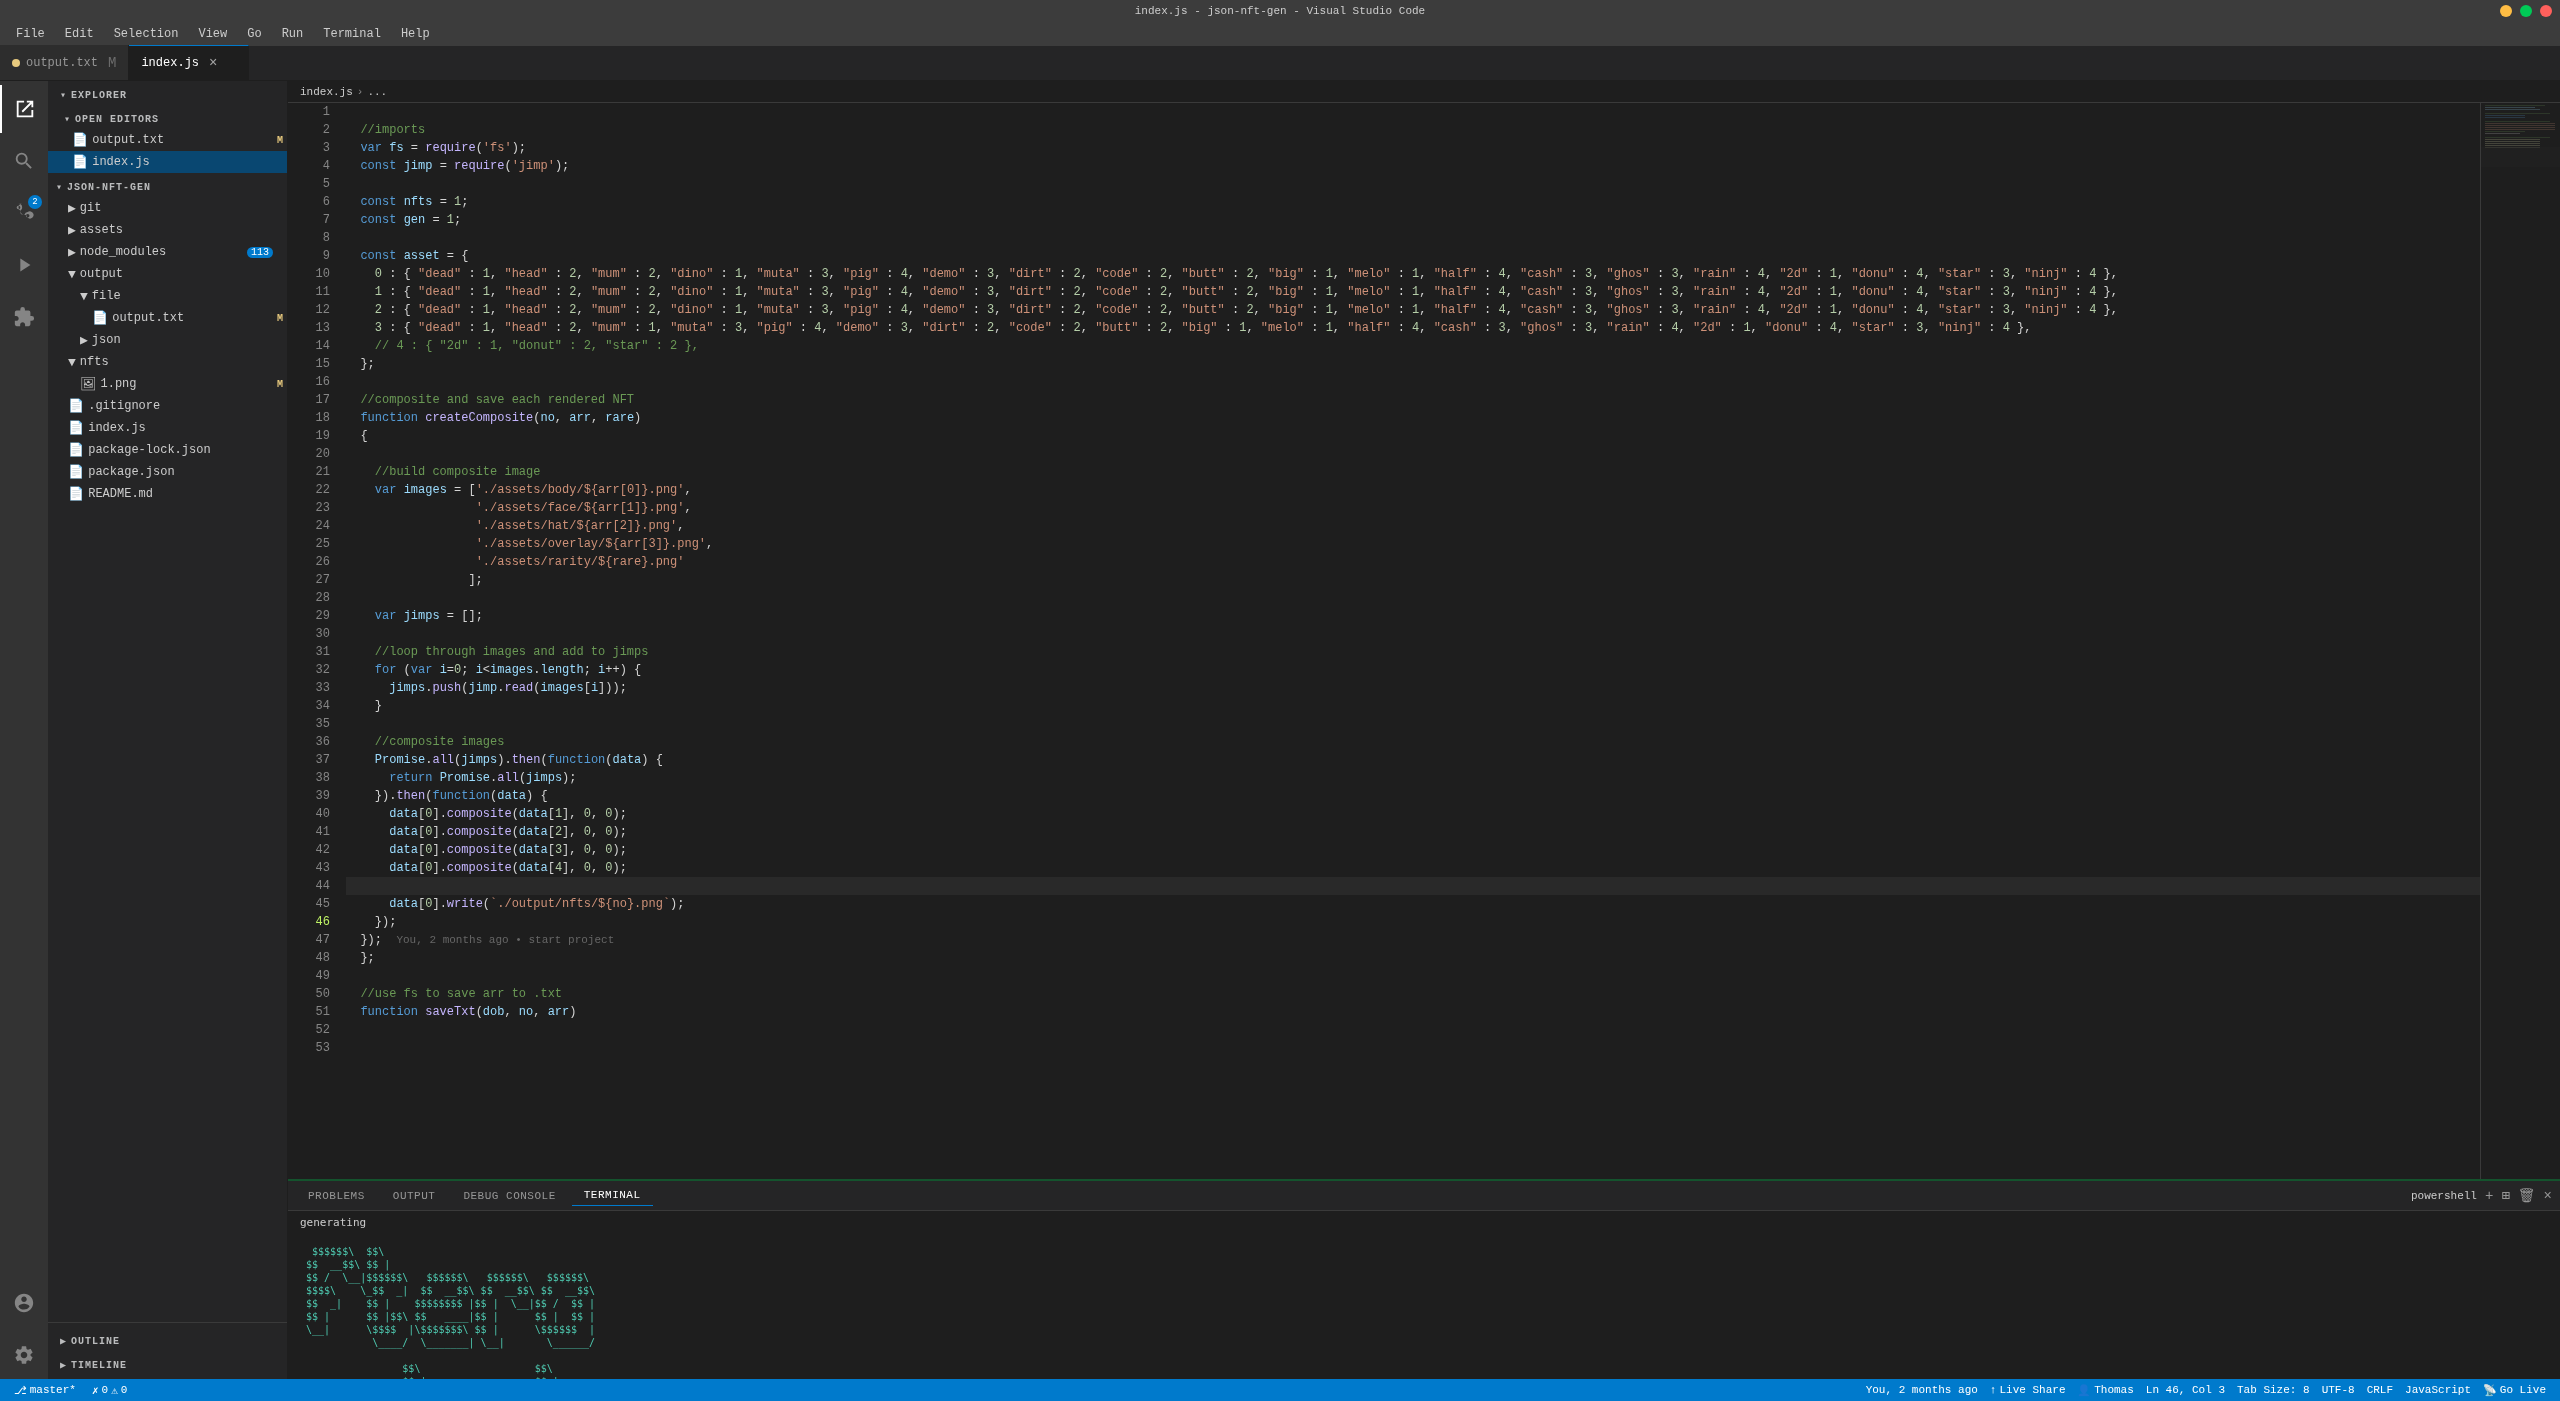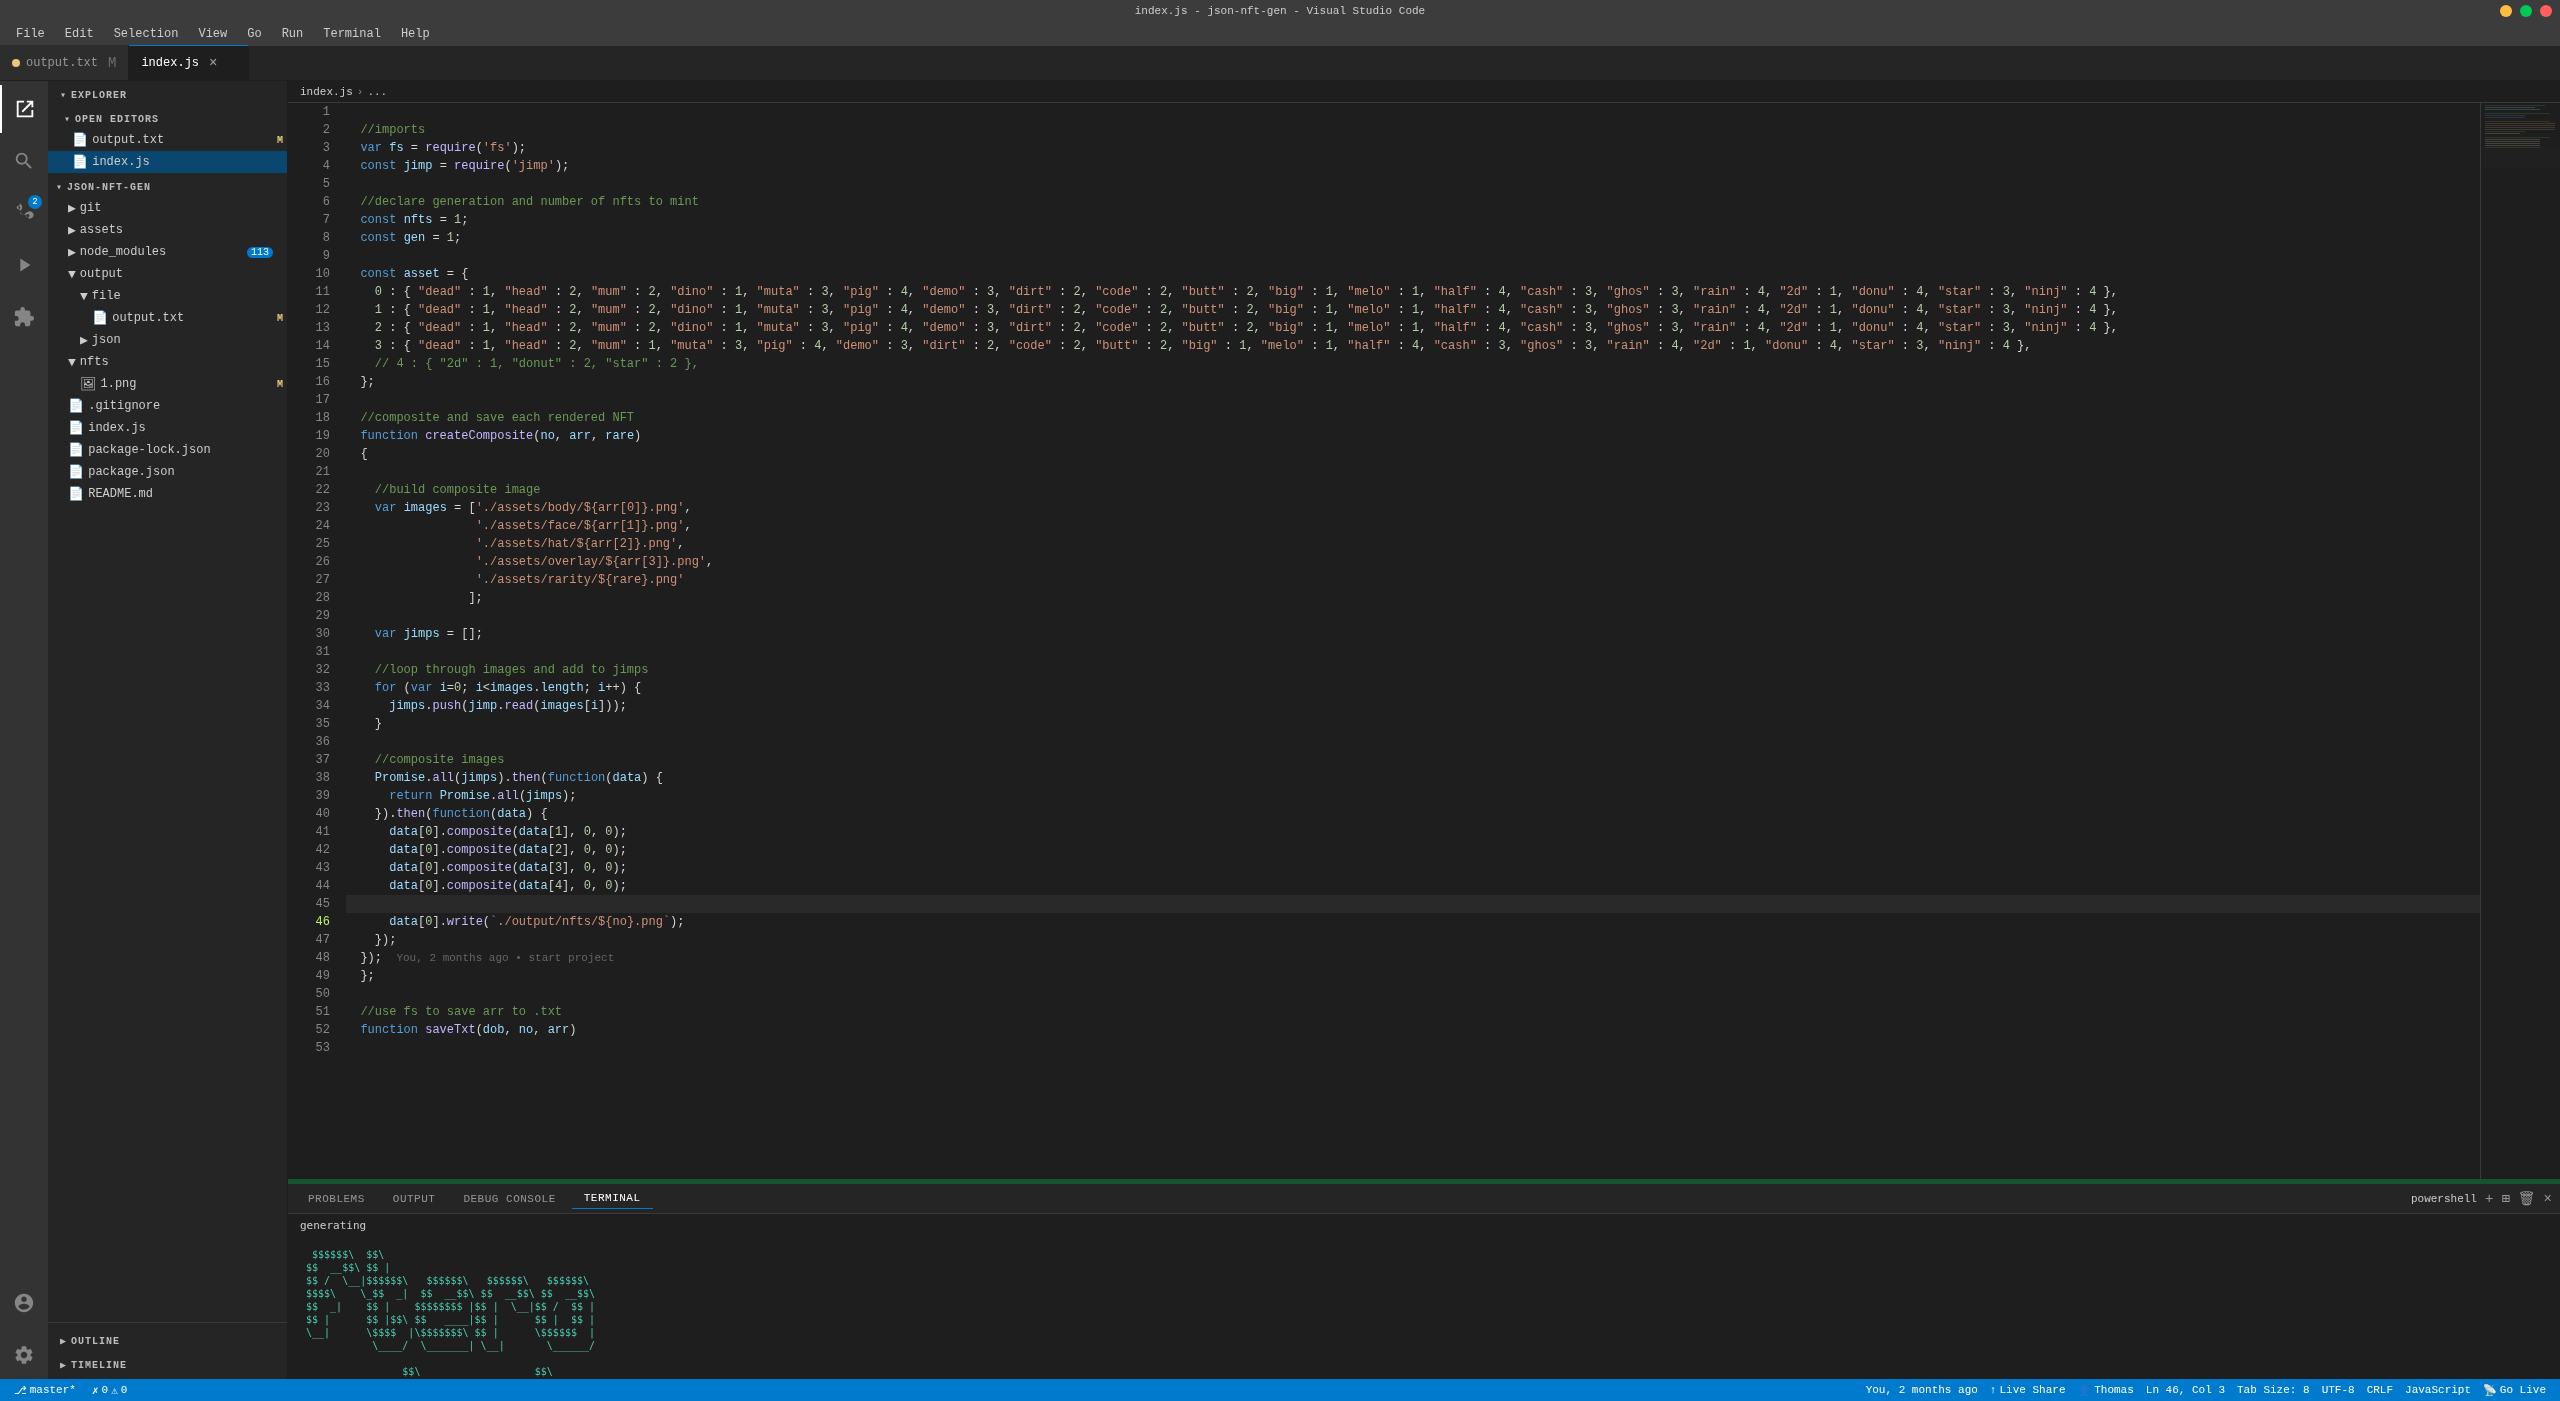--- a/index.html
+++ b/index.html
@@ -288,21 +288,21 @@
     #minimap-canvas {
       width: 100%;
       height: 100%;
       opacity: 0.4;
     }
 
     
     #panel-area {
       height: 200px;
       background: #1e1e1e;
-      border-top: 5px solid #14532d;
+      border-top: 2px solid #14532d;
       display: flex;
       flex-direction: column;
       flex-shrink: 0;
     }
     #panel-tabs {
       height: 30px;
       background: #252526;
       display: flex;
       align-items: center;
       padding: 0 8px;
@@ -615,21 +615,20 @@
         <div class="line-num">52</div>
         <div class="line-num">53</div>
       </div>
 
       <div id="code-area">
         <div class="code-line">  <span class="token-comment">  </span></div>
         <div class="code-line"><span style="color:#6a9955">  //imports</span></div>
         <div class="code-line">  <span class="token-keyword">var</span> <span class="token-variable">fs</span> = <span class="token-function">require</span>(<span class="token-string">'fs'</span>);</div>
         <div class="code-line">  <span class="token-keyword">const</span> <span class="token-variable">jimp</span> = <span class="token-function">require</span>(<span class="token-string">'jimp'</span>);</div>
         <div class="code-line">  </div>
-        <div class="code-line">  <span style="color:#6a9955">//declare generation and number of nfts to mint</span></div>
         <div class="code-line">  <span class="token-keyword">const</span> <span class="token-variable">nfts</span> = <span class="token-number">1</span>;</div>
         <div class="code-line">  <span class="token-keyword">const</span> <span class="token-variable">gen</span> = <span class="token-number">1</span>;</div>
         <div class="code-line">  </div>
         <div class="code-line">  <span class="token-keyword">const</span> <span class="token-variable">asset</span> = {</div>
         <div class="code-line">    <span class="token-number">0</span> : { <span class="token-string">"dead"</span> : <span class="token-number">1</span>, <span class="token-string">"head"</span> : <span class="token-number">2</span>, <span class="token-string">"mum"</span> : <span class="token-number">2</span>, <span class="token-string">"dino"</span> : <span class="token-number">1</span>, <span class="token-string">"muta"</span> : <span class="token-number">3</span>, <span class="token-string">"pig"</span> : <span class="token-number">4</span>, <span class="token-string">"demo"</span> : <span class="token-number">3</span>, <span class="token-string">"dirt"</span> : <span class="token-number">2</span>, <span class="token-string">"code"</span> : <span class="token-number">2</span>, <span class="token-string">"butt"</span> : <span class="token-number">2</span>, <span class="token-string">"big"</span> : <span class="token-number">1</span>, <span class="token-string">"melo"</span> : <span class="token-number">1</span>, <span class="token-string">"half"</span> : <span class="token-number">4</span>, <span class="token-string">"cash"</span> : <span class="token-number">3</span>, <span class="token-string">"ghos"</span> : <span class="token-number">3</span>, <span class="token-string">"rain"</span> : <span class="token-number">4</span>, <span class="token-string">"2d"</span> : <span class="token-number">1</span>, <span class="token-string">"donu"</span> : <span class="token-number">4</span>, <span class="token-string">"star"</span> : <span class="token-number">3</span>, <span class="token-string">"ninj"</span> : <span class="token-number">4</span> },</div>
         <div class="code-line">    <span class="token-number">1</span> : { <span class="token-string">"dead"</span> : <span class="token-number">1</span>, <span class="token-string">"head"</span> : <span class="token-number">2</span>, <span class="token-string">"mum"</span> : <span class="token-number">2</span>, <span class="token-string">"dino"</span> : <span class="token-number">1</span>, <span class="token-string">"muta"</span> : <span class="token-number">3</span>, <span class="token-string">"pig"</span> : <span class="token-number">4</span>, <span class="token-string">"demo"</span> : <span class="token-number">3</span>, <span class="token-string">"dirt"</span> : <span class="token-number">2</span>, <span class="token-string">"code"</span> : <span class="token-number">2</span>, <span class="token-string">"butt"</span> : <span class="token-number">2</span>, <span class="token-string">"big"</span> : <span class="token-number">1</span>, <span class="token-string">"melo"</span> : <span class="token-number">1</span>, <span class="token-string">"half"</span> : <span class="token-number">4</span>, <span class="token-string">"cash"</span> : <span class="token-number">3</span>, <span class="token-string">"ghos"</span> : <span class="token-number">3</span>, <span class="token-string">"rain"</span> : <span class="token-number">4</span>, <span class="token-string">"2d"</span> : <span class="token-number">1</span>, <span class="token-string">"donu"</span> : <span class="token-number">4</span>, <span class="token-string">"star"</span> : <span class="token-number">3</span>, <span class="token-string">"ninj"</span> : <span class="token-number">4</span> },</div>
         <div class="code-line">    <span class="token-number">2</span> : { <span class="token-string">"dead"</span> : <span class="token-number">1</span>, <span class="token-string">"head"</span> : <span class="token-number">2</span>, <span class="token-string">"mum"</span> : <span class="token-number">2</span>, <span class="token-string">"dino"</span> : <span class="token-number">1</span>, <span class="token-string">"muta"</span> : <span class="token-number">3</span>, <span class="token-string">"pig"</span> : <span class="token-number">4</span>, <span class="token-string">"demo"</span> : <span class="token-number">3</span>, <span class="token-string">"dirt"</span> : <span class="token-number">2</span>, <span class="token-string">"code"</span> : <span class="token-number">2</span>, <span class="token-string">"butt"</span> : <span class="token-number">2</span>, <span class="token-string">"big"</span> : <span class="token-number">1</span>, <span class="token-string">"melo"</span> : <span class="token-number">1</span>, <span class="token-string">"half"</span> : <span class="token-number">4</span>, <span class="token-string">"cash"</span> : <span class="token-number">3</span>, <span class="token-string">"ghos"</span> : <span class="token-number">3</span>, <span class="token-string">"rain"</span> : <span class="token-number">4</span>, <span class="token-string">"2d"</span> : <span class="token-number">1</span>, <span class="token-string">"donu"</span> : <span class="token-number">4</span>, <span class="token-string">"star"</span> : <span class="token-number">3</span>, <span class="token-string">"ninj"</span> : <span class="token-number">4</span> },</div>
         <div class="code-line">    <span class="token-number">3</span> : { <span class="token-string">"dead"</span> : <span class="token-number">1</span>, <span class="token-string">"head"</span> : <span class="token-number">2</span>, <span class="token-string">"mum"</span> : <span class="token-number">1</span>, <span class="token-string">"muta"</span> : <span class="token-number">3</span>, <span class="token-string">"pig"</span> : <span class="token-number">4</span>, <span class="token-string">"demo"</span> : <span class="token-number">3</span>, <span class="token-string">"dirt"</span> : <span class="token-number">2</span>, <span class="token-string">"code"</span> : <span class="token-number">2</span>, <span class="token-string">"butt"</span> : <span class="token-number">2</span>, <span class="token-string">"big"</span> : <span class="token-number">1</span>, <span class="token-string">"melo"</span> : <span class="token-number">1</span>, <span class="token-string">"half"</span> : <span class="token-number">4</span>, <span class="token-string">"cash"</span> : <span class="token-number">3</span>, <span class="token-string">"ghos"</span> : <span class="token-number">3</span>, <span class="token-string">"rain"</span> : <span class="token-number">4</span>, <span class="token-string">"2d"</span> : <span class="token-number">1</span>, <span class="token-string">"donu"</span> : <span class="token-number">4</span>, <span class="token-string">"star"</span> : <span class="token-number">3</span>, <span class="token-string">"ninj"</span> : <span class="token-number">4</span> },</div>
         <div class="code-line">    <span class="token-comment">// 4 : { "2d" : 1, "donut" : 2, "star" : 2 },</span></div>
         <div class="code-line">  };</div>

